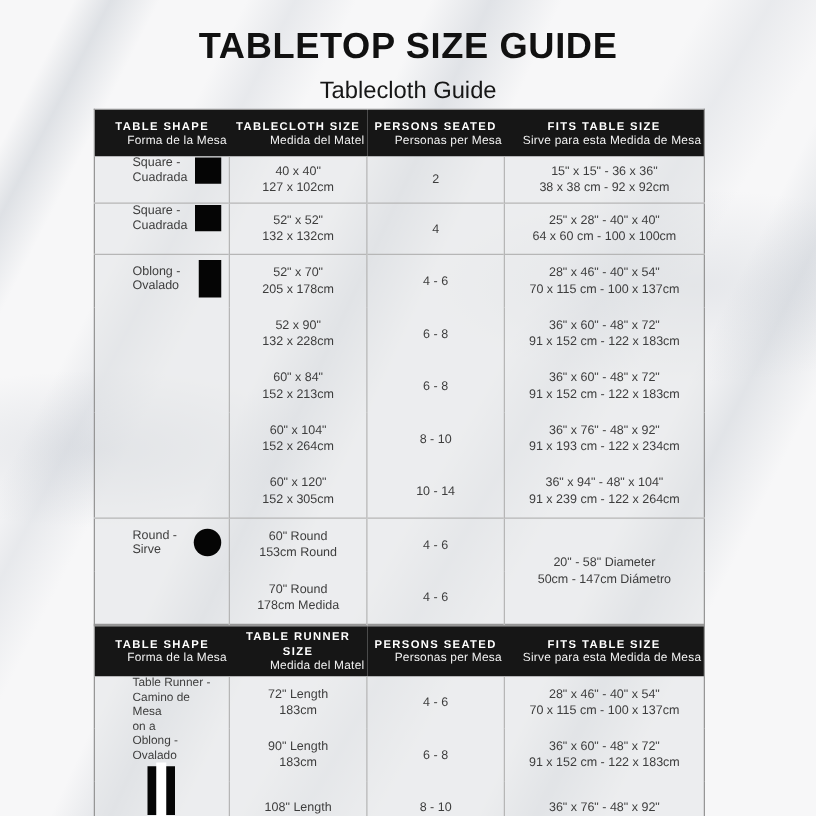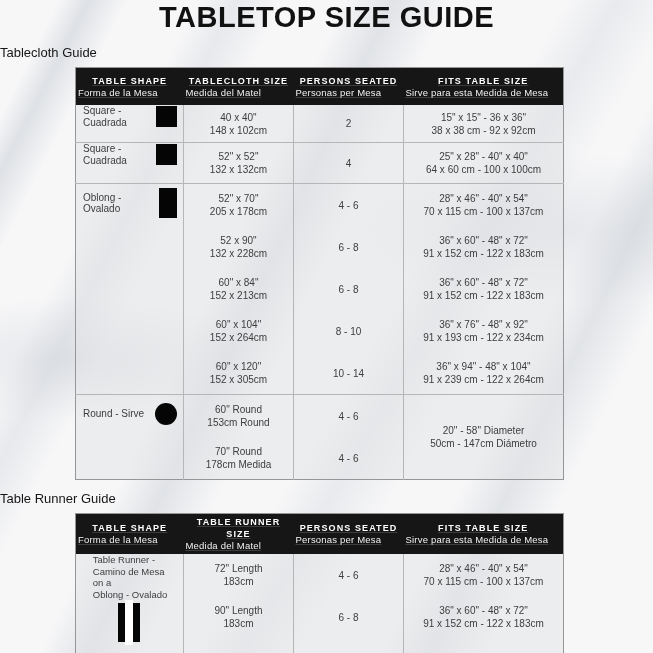--- a/index.html
+++ b/index.html
@@ -14,35 +14,35 @@
     width:653px;height:653px;
     background-color:#f7f7f8;
     background-image:
       linear-gradient(117deg, rgba(0,0,0,0) 6%, rgba(176,184,194,.35) 9%, rgba(0,0,0,0) 13%),
       linear-gradient(117deg, rgba(0,0,0,0) 20%, rgba(190,196,205,.28) 24%, rgba(0,0,0,0) 29%),
       linear-gradient(115deg, rgba(0,0,0,0) 36%, rgba(172,180,191,.30) 41%, rgba(0,0,0,0) 47%),
       linear-gradient(120deg, rgba(0,0,0,0) 55%, rgba(190,196,205,.25) 60%, rgba(0,0,0,0) 66%),
       linear-gradient(116deg, rgba(0,0,0,0) 72%, rgba(176,184,194,.30) 77%, rgba(0,0,0,0) 83%),
       radial-gradient(ellipse 260px 90px at 12% 55%, rgba(168,176,188,.25), rgba(0,0,0,0) 70%),
       radial-gradient(ellipse 300px 110px at 85% 35%, rgba(168,176,188,.22), rgba(0,0,0,0) 70%);
-    padding-top:0;
+    padding-top:20px;
     box-sizing:border-box;
   }
   .main-title{
     text-align:center;
     font-size:29px;
     font-weight:bold;
     letter-spacing:.5px;
     color:#111;
     line-height:34px;
     margin:0;
   }
   .section-title{
-    text-align:left;
-    font-size:13px;
+    text-align:center;
+    font-size:19px;
     font-weight:normal;
     color:#161616;
     line-height:24px;
     margin:7px 0 2px 0;
   }
   table.guide{
     border-collapse:collapse;
     table-layout:fixed;
     width:488px;
     margin-left:75px;
@@ -52,37 +52,36 @@
   table.guide col.c1{width:108px;}
   table.guide col.c2{width:110px;}
   table.guide col.c3{width:110px;}
   table.guide col.c4{width:160px;}
   th.head{
     background:#161616;
     height:33px;
     padding:2px 2px;
     border:none;
     vertical-align:middle;
-    text-decoration:underline;
   }
   .h-en{
     color:#ffffff;
     font-size:9px;
     font-weight:bold;
     letter-spacing:1.1px;
     line-height:12px;
     text-align:center;
   }
   .h-es{
     color:#f2f2f2;
     font-size:9.5px;
     font-weight:normal;
     letter-spacing:.2px;
     line-height:12px;
-    text-align:left;
+    text-align:right;
   }
   td{
     font-size:10px;
     line-height:13px;
     text-align:center;
     vertical-align:middle;
     padding:2px 3px;
     color:#3d3d3d;
   }
   td.vline{border-left:1px solid #b6b6b6;}
@@ -92,21 +91,21 @@
     vertical-align:top;
     text-align:left;
     padding:0 6px 0 7px;
   }
   .shape-inner{
     display:flex;
     align-items:center;
     justify-content:space-between;
   }
   .shape-inner.top1{height:38px;}
-  .shape-label{font-size:10px; line-height:11.5px;}
+  .shape-label{font-size:10px; line-height:11.5px;margin-left:23px;}
   .sq-icon{width:21px;height:21px;background:#050505;flex:0 0 auto;}
   .ob-icon{width:18px;height:30px;background:#050505;flex:0 0 auto;}
   .rd-icon{width:22px;height:22px;border-radius:50%;background:#050505;flex:0 0 auto;}
   .runner-icon{
     position:relative;width:22px;height:45px;flex:0 0 auto;margin-right:2px;
   }
   .runner-icon .table-part{
     position:absolute;left:0;top:3px;width:22px;height:39px;background:#050505;
   }
   .runner-icon .stripe-part{
@@ -152,21 +151,21 @@
 
     <tr>
       <td class="shape-cell h37">
         <div class="shape-inner">
           <span class="shape-label">Square - Cuadrada</span>
           <span class="sq-icon"></span>
         </div>
       </td>
       <td class="vline two-line">
         <div>40 x 40"</div>
-        <div>148 x 102cm</div>
+        <div>127 x 102cm</div>
       </td>
       <td class="vline">2</td>
       <td class="vline two-line">
         <div>15" x 15" - 36 x 36"</div>
         <div>38 x 38 cm - 92 x 92cm</div>
       </td>
     </tr>
 
     <tr class="hline">
       <td class="shape-cell h40">
@@ -268,21 +267,20 @@
     <tr>
       <td class="vline two-line h38">
         <div>70" Round</div>
         <div>178cm Medida</div>
       </td>
       <td class="vline">4 - 6</td>
     </tr>
   </tbody>
     </table>
 
-  <div class="section-title">Table Runner Guide</div>
 
   <table class="guide">
     <colgroup>
         <col class="c1">
         <col class="c2">
         <col class="c3">
         <col class="c4">
       </colgroup>
     <tbody>
         <tr>

